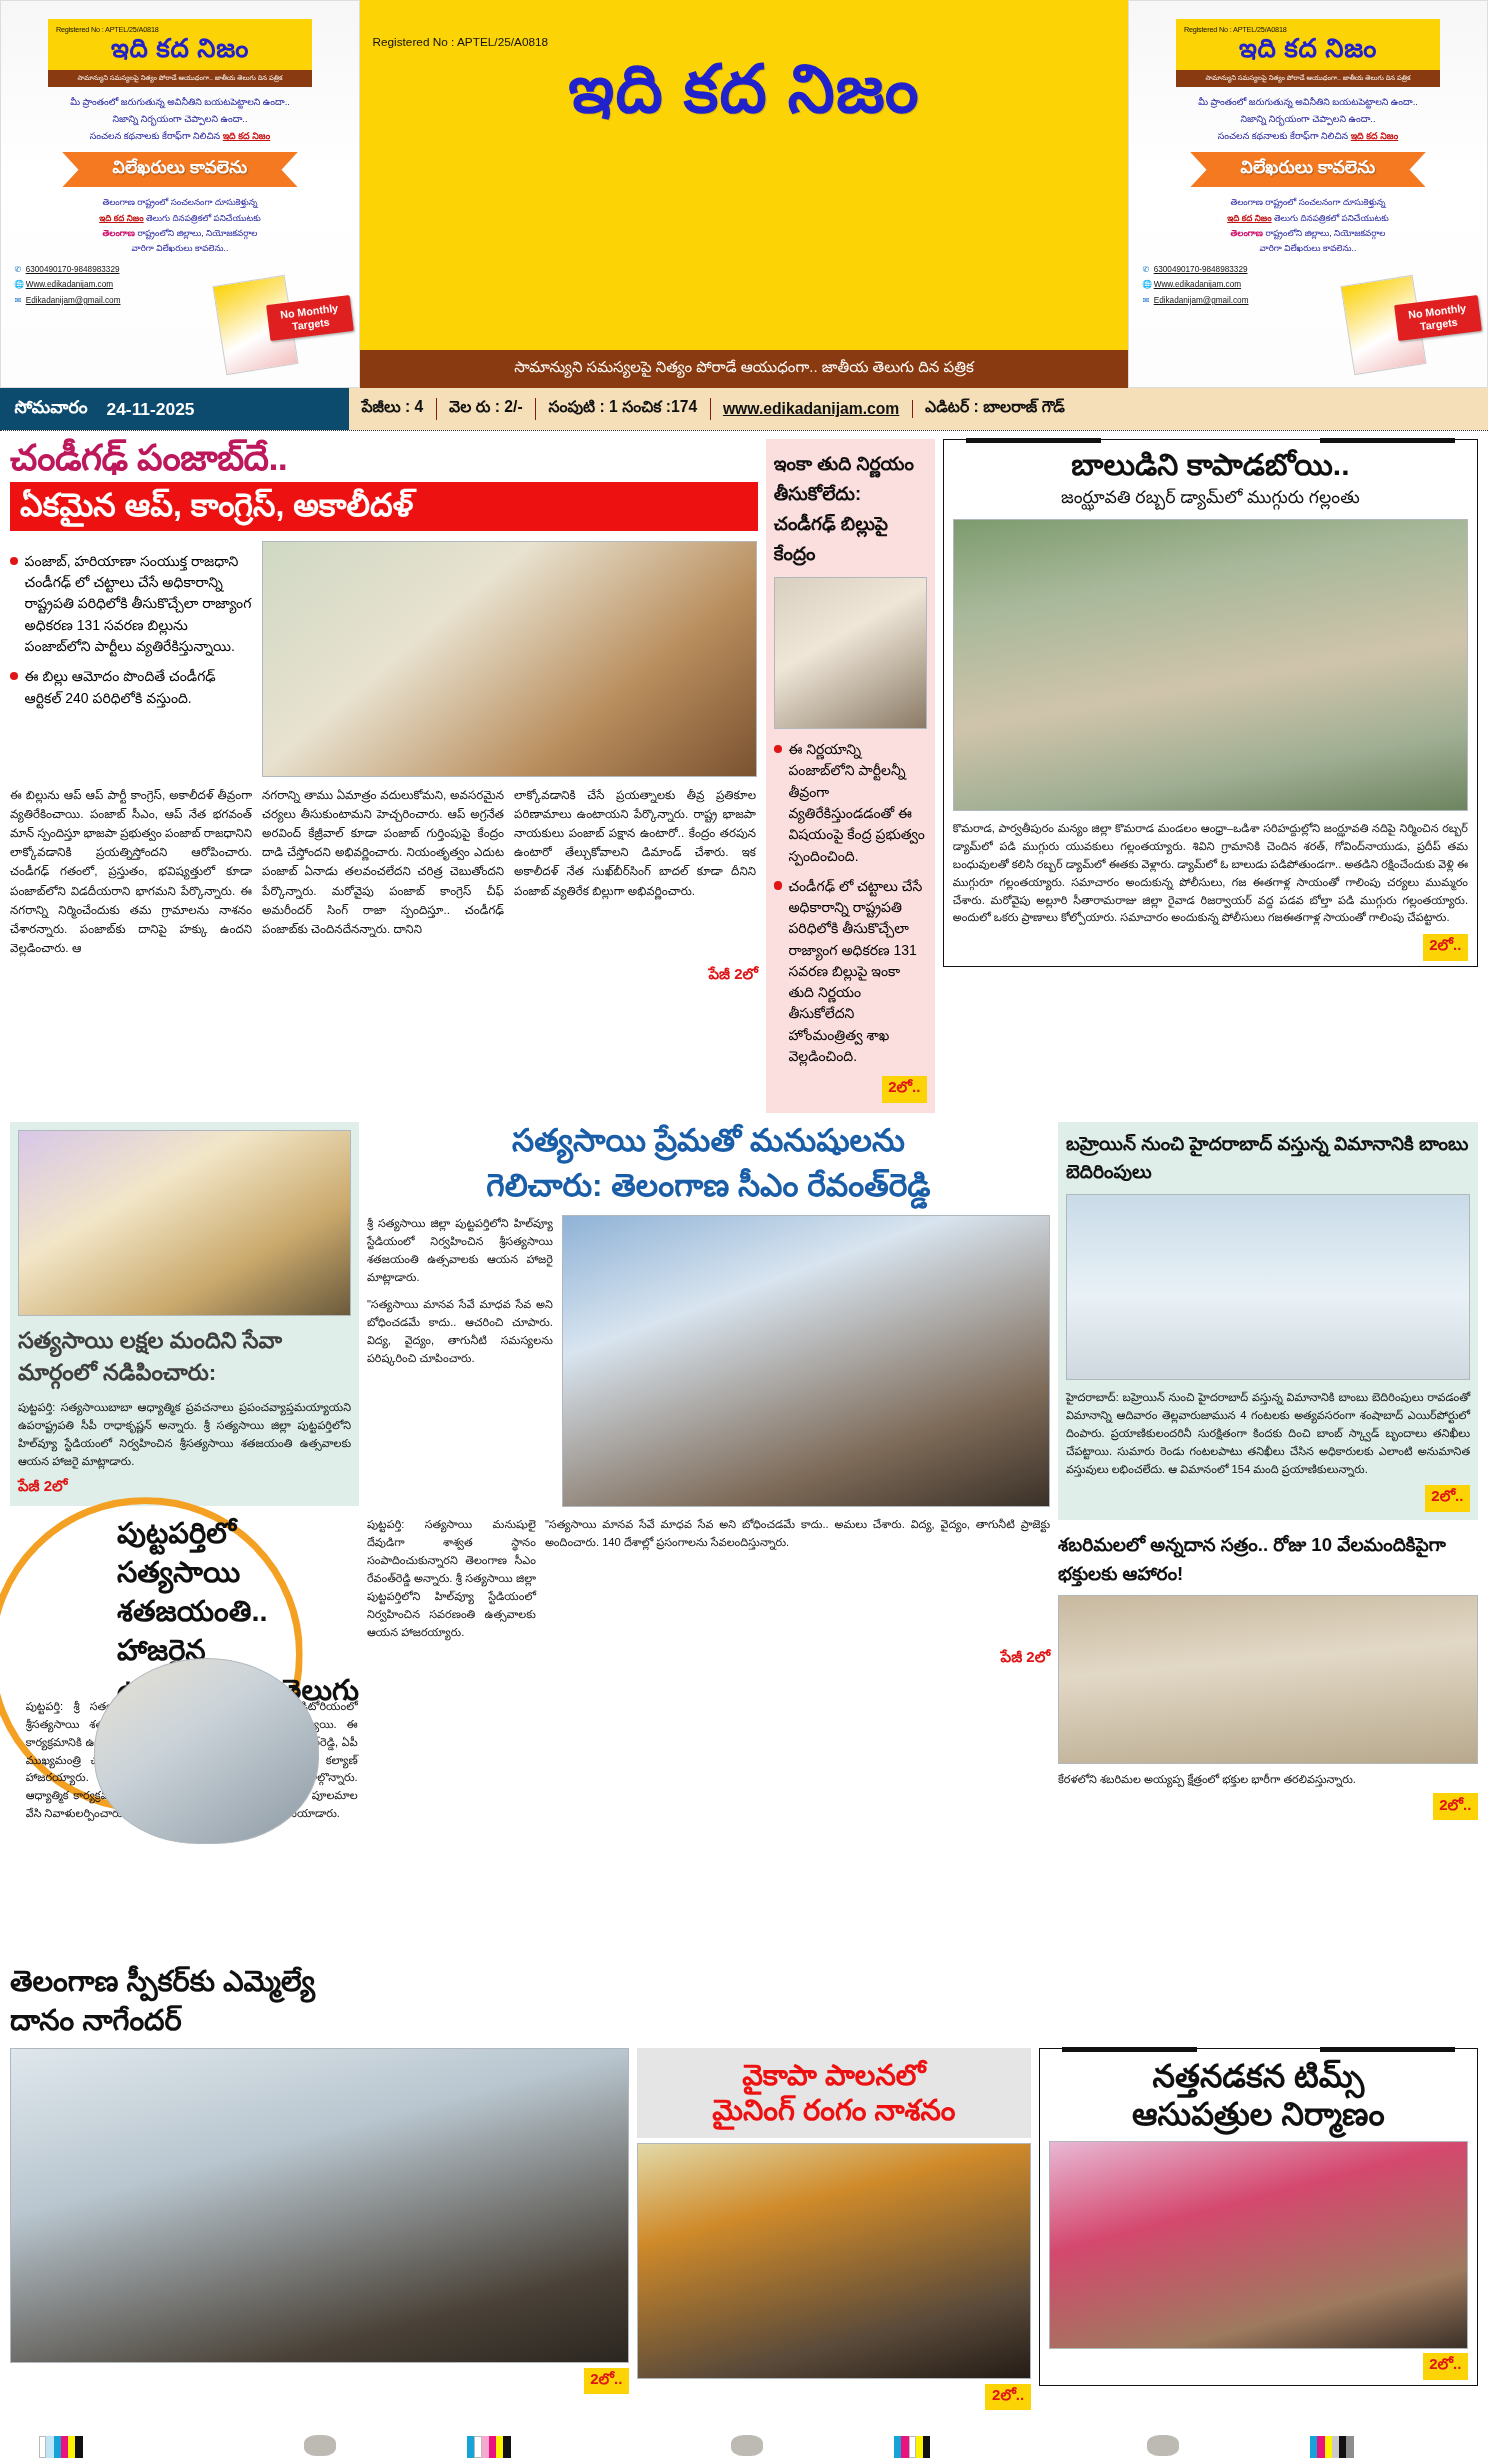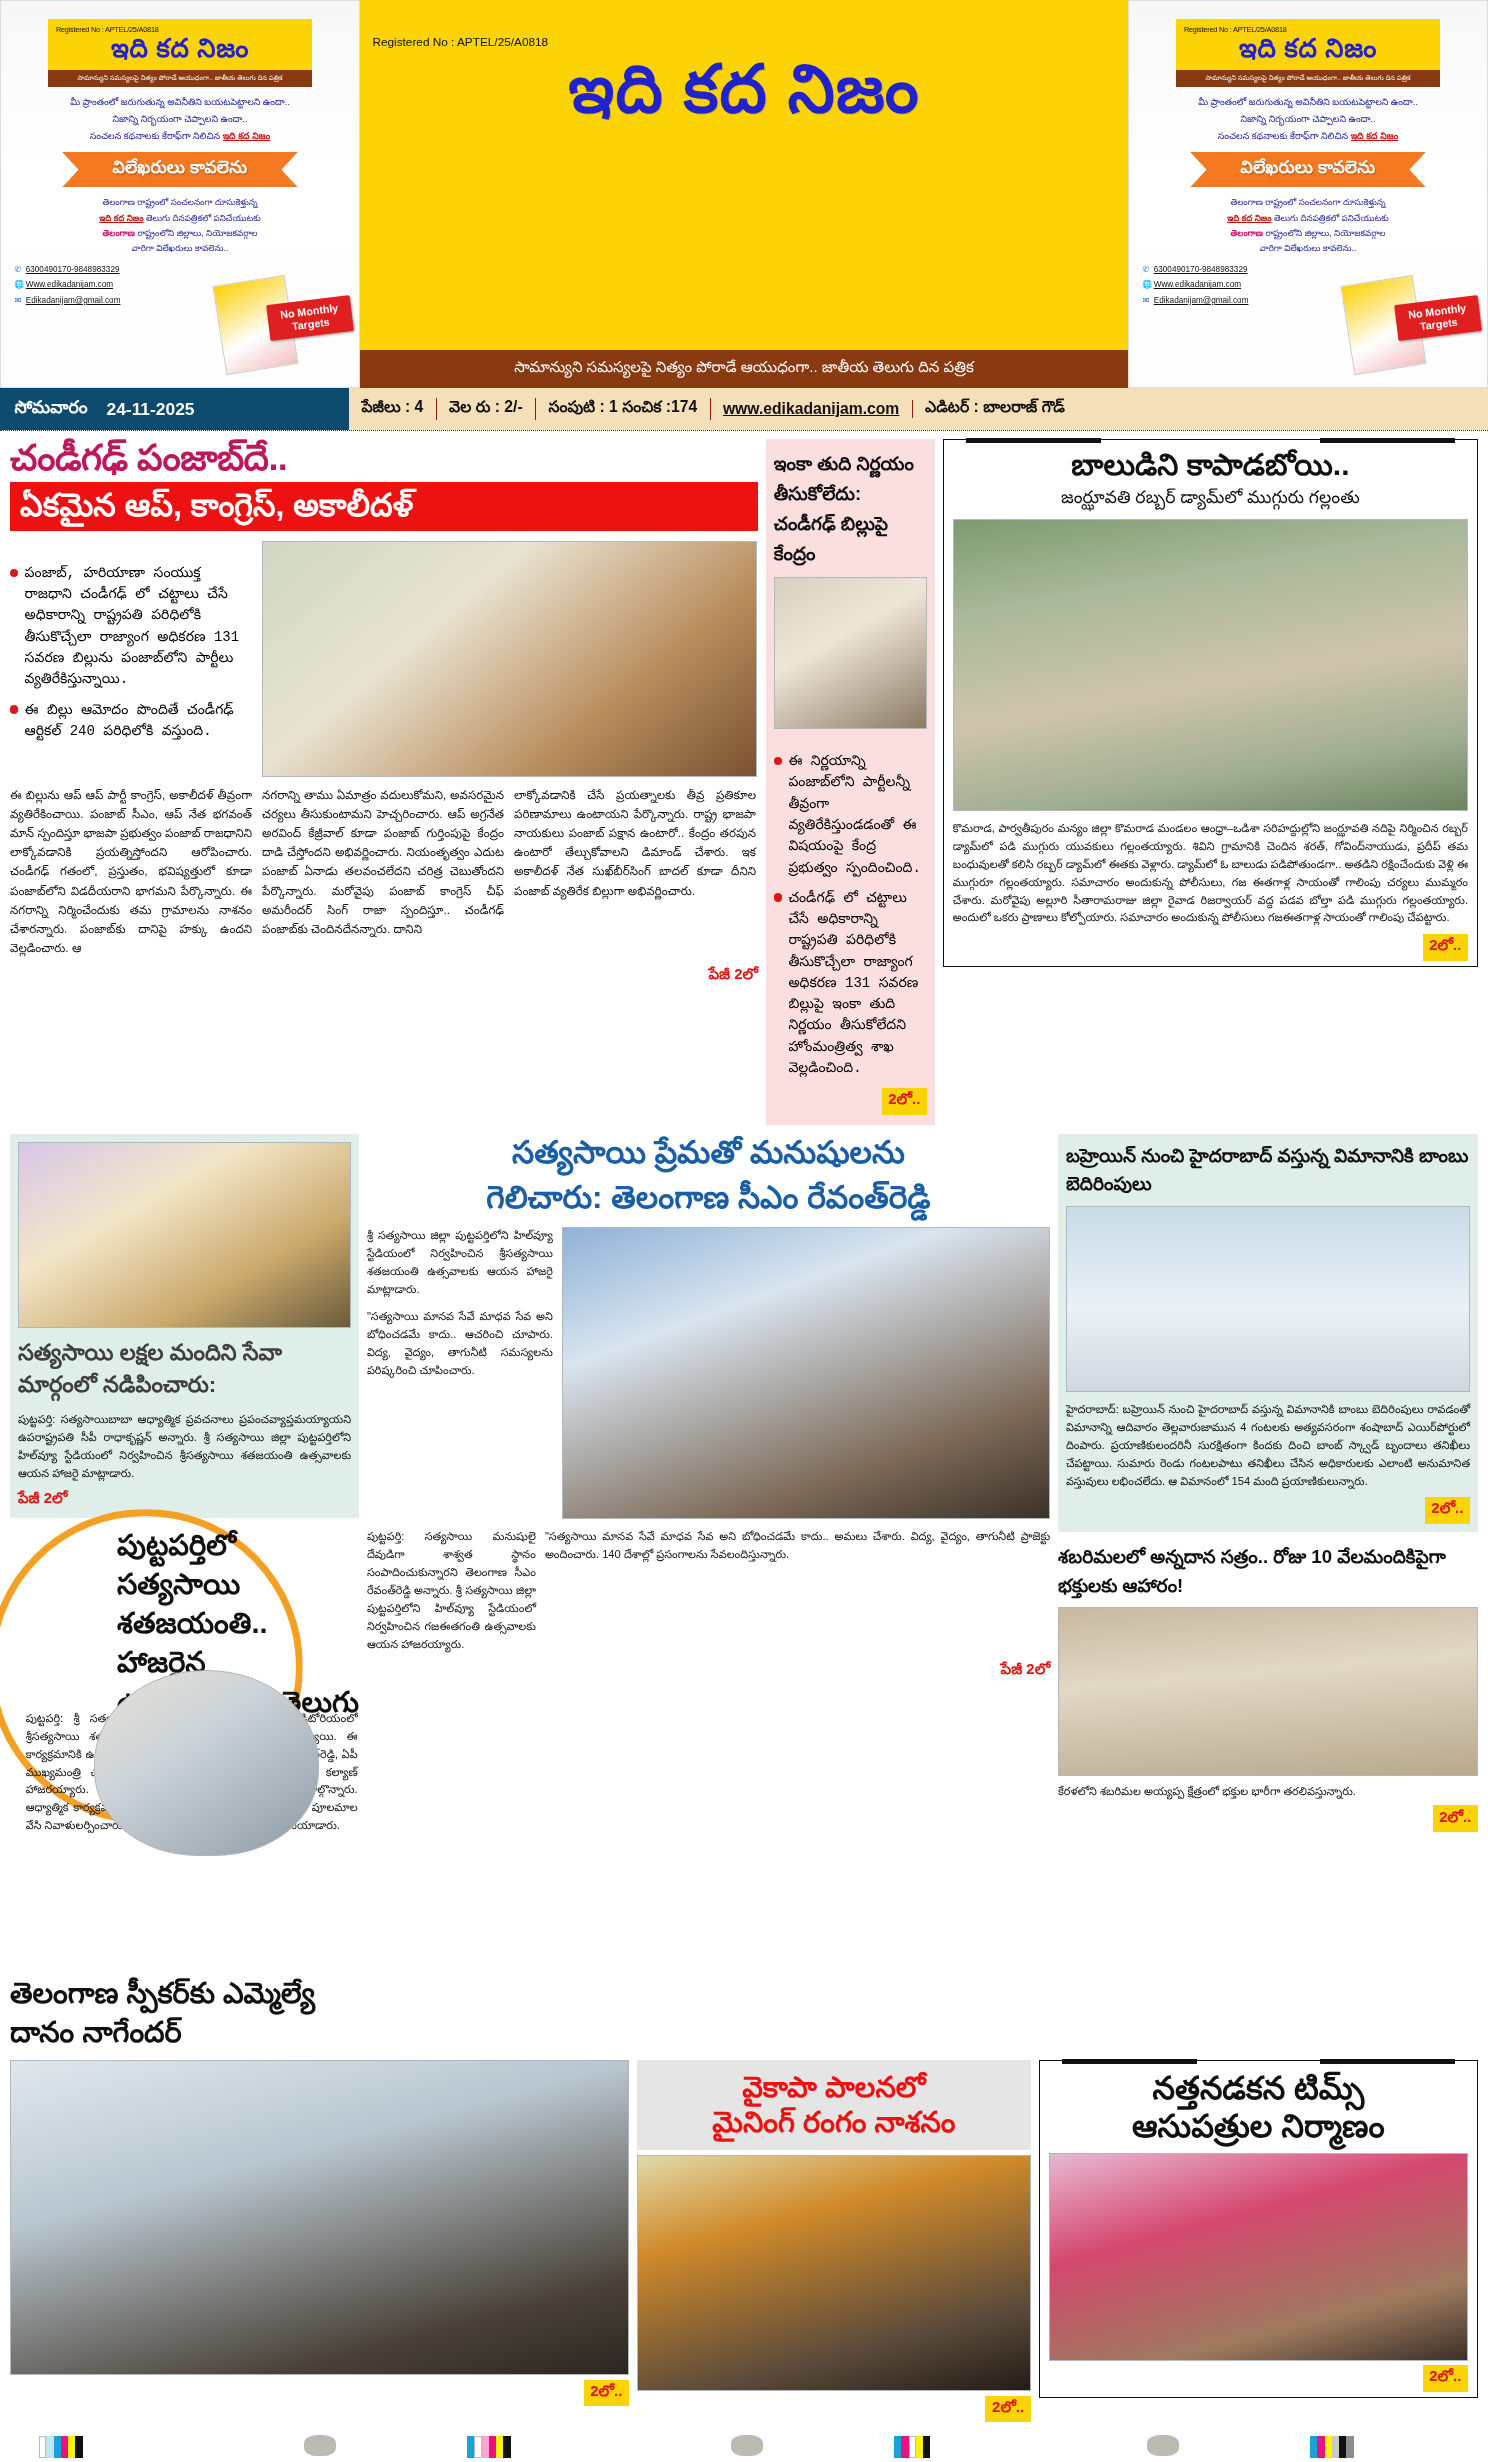--- a/index.html
+++ b/index.html
@@ -83,21 +83,21 @@
   .col-c { flex:1; }
 
   
   .h-lead { font-size: 36px; font-weight:bold; color:#be185d; line-height:1.05; letter-spacing:-0.6px; }
   .h-sub {
     background:#ee1111; color:#fff; font-size:32px; font-weight:bold;
     padding: 5.6px 10px 7.9px; margin-top: 5.6px; line-height:1.1;
   }
   .pink-col { background:#fbdede; padding: 10px 7.9px; height:100%; }
   .h-pink { font-size: 18.6px; font-weight:bold; color:#111; line-height:1.62; }
-  .bullets { margin-top:22px;font-family:Liberation Mono, monospace; }
+  .bullets { margin-top:10px; }
   .bullets li { list-style:none; font-size:14px; line-height:1.52; margin-bottom:9px;
     padding-left: 14.6px; position:relative; }
   .bullets li::before { content:""; position:absolute; left:0; top:5.6px;
     width:8.4px; height:8.4px; background:#e01515; border-radius:50%; }
 
   .boxed { border:1.7px solid #111; padding: 7.9px 9px 5.6px; position:relative; }
   .boxed::before, .boxed::after { content:""; position:absolute; top:-1.7px; height:5px; background:#111; }
   .boxed::before { left: 22.5px; width: 135px; }
   .boxed::after  { right: 22.5px; width: 135px; }
   .h-box { font-size: 30px; font-weight:bold; color:#111; line-height:1.12; text-align:center; }
@@ -336,21 +336,21 @@
       <div class="h-blue">సత్యసాయి ప్రేమతో మనుషులను</div>
       <div class="h-blue2">గెలిచారు: తెలంగాణ సీఎం రేవంత్‌రెడ్డి</div>
       <div style="display:flex; gap:9px; margin-top:10px;">
         <div style="width:186px;">
           <p class="caption">శ్రీ సత్యసాయి జిల్లా పుట్టపర్తిలోని హిల్‌వ్యూ స్టేడియంలో నిర్వహించిన శ్రీసత్యసాయి శతజయంతి ఉత్సవాలకు ఆయన హాజరై మాట్లాడారు.</p>
           <p class="caption mt16">"సత్యసాయి మానవ సేవే మాధవ సేవ అని బోధించడమే కాదు.. ఆచరించి చూపారు. విద్య, వైద్యం, తాగునీటి సమస్యలను పరిష్కరించి చూపించారు.</p>
         </div>
         <div class="photo rev" style="flex:1; height:292px;"></div>
       </div>
       <div style="display:flex; gap:9px; margin-top:9px;">
-        <p class="caption" style="width:169px;">పుట్టపర్తి: సత్యసాయి మనుషులై దేవుడిగా శాశ్వత స్థానం సంపాదించుకున్నారని తెలంగాణ సీఎం రేవంత్‌రెడ్డి అన్నారు. శ్రీ సత్యసాయి జిల్లా పుట్టపర్తిలోని హిల్‌వ్యూ స్టేడియంలో నిర్వహించిన గజఈతగంతి ఉత్సవాలకు ఆయన హాజరయ్యారు.</p>
+        <p class="caption" style="width:169px;">పుట్టపర్తి: సత్యసాయి మనుషులై దేవుడిగా శాశ్వత స్థానం సంపాదించుకున్నారని తెలంగాణ సీఎం రేవంత్‌రెడ్డి అన్నారు. శ్రీ సత్యసాయి జిల్లా పుట్టపర్తిలోని హిల్‌వ్యూ స్టేడియంలో నిర్వహించిన సవరణంతి ఉత్సవాలకు ఆయన హాజరయ్యారు.</p>
         <p class="caption" style="flex:1;">"సత్యసాయి మానవ సేవే మాధవ సేవ అని బోధించడమే కాదు.. అమలు చేశారు. విద్య, వైద్యం, తాగునీటి ప్రాజెక్టు అందించారు. 140 దేశాల్లో ప్రసంగాలను సేవలందిస్తున్నారు.</p>
       </div>
       <div class="tright mt12"><span class="pg-red">పేజీ 2లో</span></div>
     </div>
 
     <div class="mid-r">
       <div class="mint" style="padding:7.9px;">
         <div class="h-mintbox">బహ్రెయిన్ నుంచి హైదరాబాద్ వస్తున్న విమానానికి బాంబు బెదిరింపులు</div>
         <div class="photo plane" style="width:100%;height:186px;margin-top:6.7px;"></div>
         <p class="caption mt16">హైదరాబాద్: బహ్రెయిన్ నుంచి హైదరాబాద్ వస్తున్న విమానానికి బాంబు బెదిరింపులు రావడంతో విమానాన్ని ఆదివారం తెల్లవారుజామున 4 గంటలకు అత్యవసరంగా శంషాబాద్ ఎయిర్‌పోర్టులో దింపారు. ప్రయాణికులందరినీ సురక్షితంగా కిందకు దించి బాంబ్ స్క్వాడ్ బృందాలు తనిఖీలు చేపట్టాయి. సుమారు రెండు గంటలపాటు తనిఖీలు చేసిన అధికారులకు ఎలాంటి అనుమానిత వస్తువులు లభించలేదు. ఆ విమానంలో 154 మంది ప్రయాణికులున్నారు.</p>

